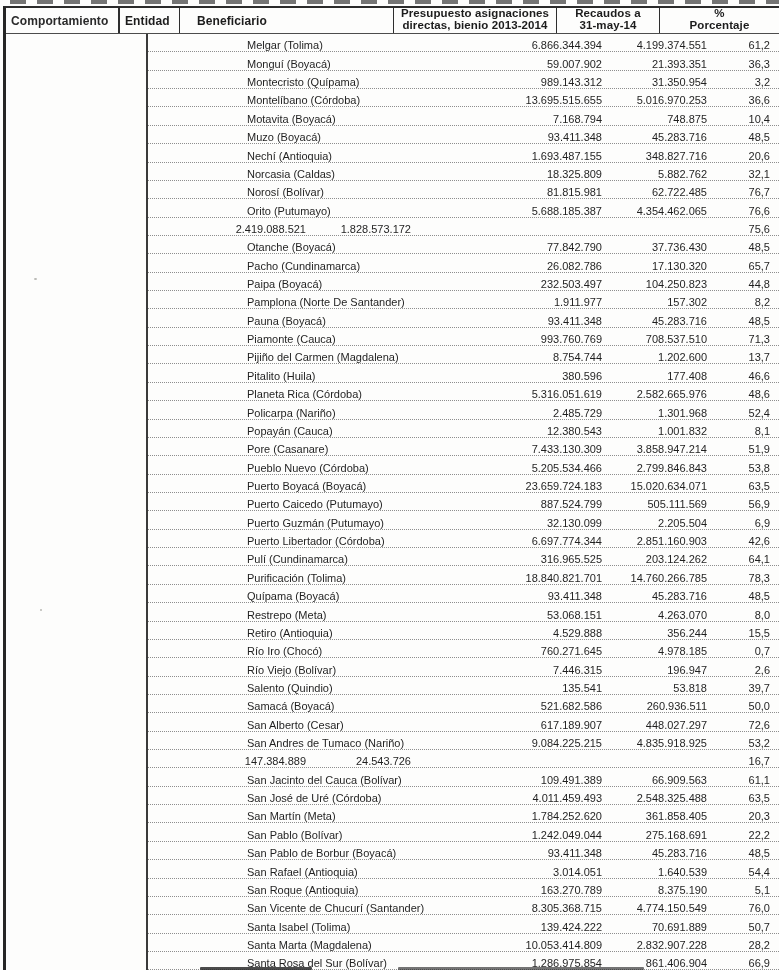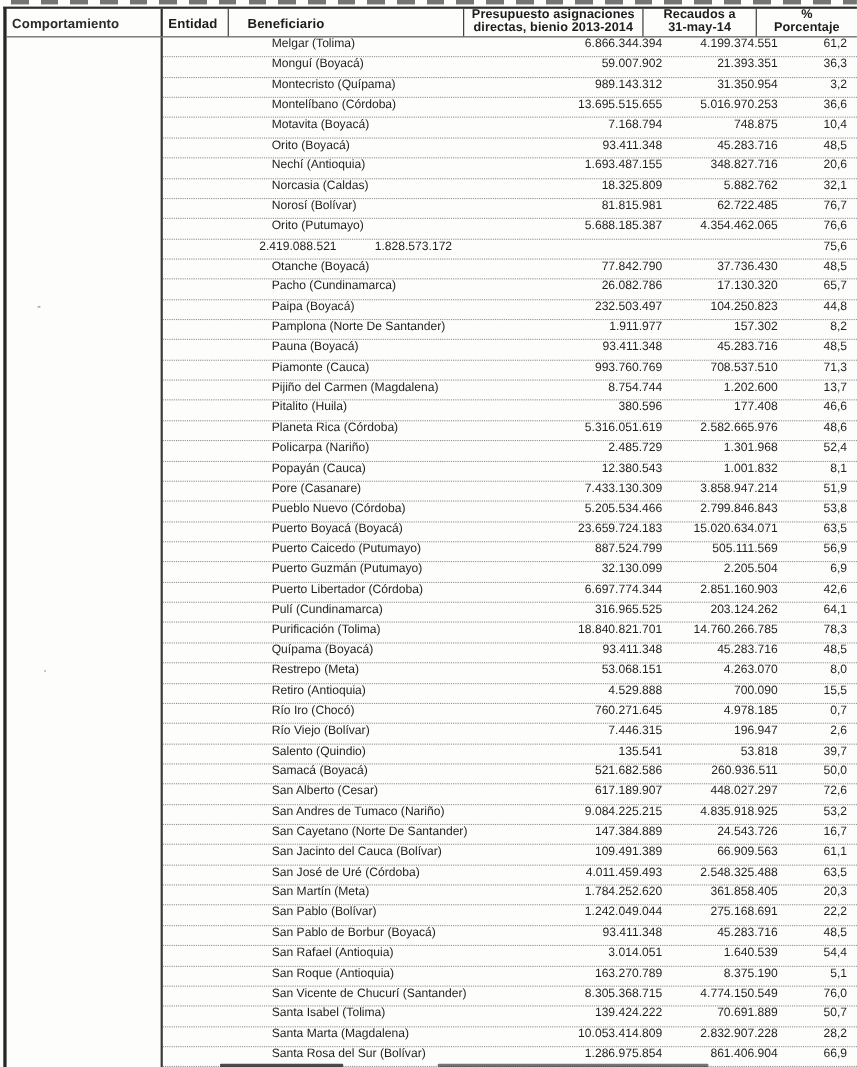--- a/index.html
+++ b/index.html
@@ -17,36 +17,36 @@
   .frame {
     position:absolute; left:3px; top:6px; width:776px; height:964px;
     box-sizing:border-box;
     border-left:3px solid #262626; border-top:2px solid #2b2b2b;
   }
   .header-row { display:flex; height:25px; border-bottom:1px solid #4c4c4c; }
   .hc {
     box-sizing:border-box; font-weight:bold; font-size:12px;
     display:flex; align-items:center; letter-spacing:.1px;
   }
-  .hc.comp { width:142px; border-right:2px solid #2e2e2e; padding-left:5px; color:#2a2a2a; }
+  .hc.comp { width:114px; border-right:2px solid #2e2e2e; padding-left:5px; color:#2a2a2a; }
   .hc.ent  { width:60px;  border-right:1.5px solid #2e2e2e; padding-left:5px; }
   .hc.ben  { width:214px; border-right:1.5px solid #2e2e2e; padding-left:17px; }
   .hc.num  { flex-direction:column; text-align:center;
              font-size:11.5px; line-height:11.5px; }
   .hc.pres { width:163px; border-right:1.5px solid #2e2e2e; }
   .hc.rec  { width:103px; border-right:1.5px solid #2e2e2e; }
   .hc.pct  { flex:1; }
   .body-area { display:flex; height:936px; }
   .comp-col { width:142px; box-sizing:border-box; border-right:2px solid #3a3a3a; position:relative; }
   .speck { position:absolute; background:#b9b9b4; border-radius:50%; }
   .sp1 { width:3px; height:2px; left:28px; top:244px; }
   .sp2 { width:2px; height:2px; left:34px; top:575px; }
   .rows { flex:1; display:flex; flex-direction:column; }
   .row {
-    flex:1 1 0; display:flex; align-items:flex-start;
+    flex:1 1 0; display:flex; align-items:flex-end;
     box-sizing:border-box; border-bottom:1px dotted #8e8e8e;
     font-size:11px; color:#1f1f1f;
   }
   .cell { box-sizing:border-box; white-space:nowrap; }
   .c-ben { width:296px; padding-left:99px; overflow:hidden; }
   .c-pre { width:163px; text-align:right; padding-right:5px; }
   .c-rec { width:103px; text-align:right; padding-right:3px; }
   .c-pct { flex:1; text-align:right; padding-right:9px; }
   .bottom-artifact { position:absolute; height:3px; background:#2b2b2b; border-radius:1px; }
   .ba1 { left:200px; bottom:0; width:112px; opacity:.85; }
@@ -107,21 +107,21 @@
             <div class="cell c-rec">5.016.970.253</div>
             <div class="cell c-pct">36,6</div>
           </div>
           <div class="row">
             <div class="cell c-ben">Motavita (Boyacá)</div>
             <div class="cell c-pre">7.168.794</div>
             <div class="cell c-rec">748.875</div>
             <div class="cell c-pct">10,4</div>
           </div>
           <div class="row">
-            <div class="cell c-ben">Orito (Boyacá)</div>
+            <div class="cell c-ben">Muzo (Boyacá)</div>
             <div class="cell c-pre">93.411.348</div>
             <div class="cell c-rec">45.283.716</div>
             <div class="cell c-pct">48,5</div>
           </div>
           <div class="row">
             <div class="cell c-ben">Nechí (Antioquia)</div>
             <div class="cell c-pre">1.693.487.155</div>
             <div class="cell c-rec">348.827.716</div>
             <div class="cell c-pct">20,6</div>
           </div>
@@ -270,21 +270,21 @@
           </div>
           <div class="row">
             <div class="cell c-ben">Restrepo (Meta)</div>
             <div class="cell c-pre">53.068.151</div>
             <div class="cell c-rec">4.263.070</div>
             <div class="cell c-pct">8,0</div>
           </div>
           <div class="row">
             <div class="cell c-ben">Retiro (Antioquia)</div>
             <div class="cell c-pre">4.529.888</div>
-            <div class="cell c-rec">700.090</div>
+            <div class="cell c-rec">356.244</div>
             <div class="cell c-pct">15,5</div>
           </div>
           <div class="row">
             <div class="cell c-ben">Río Iro (Chocó)</div>
             <div class="cell c-pre">760.271.645</div>
             <div class="cell c-rec">4.978.185</div>
             <div class="cell c-pct">0,7</div>
           </div>
           <div class="row">
             <div class="cell c-ben">Río Viejo (Bolívar)</div>
@@ -310,21 +310,20 @@
             <div class="cell c-rec">448.027.297</div>
             <div class="cell c-pct">72,6</div>
           </div>
           <div class="row">
             <div class="cell c-ben">San Andres de Tumaco (Nariño)</div>
             <div class="cell c-pre">9.084.225.215</div>
             <div class="cell c-rec">4.835.918.925</div>
             <div class="cell c-pct">53,2</div>
           </div>
           <div class="row">
-            <div class="cell c-ben">San Cayetano (Norte De Santander)</div>
             <div class="cell c-pre">147.384.889</div>
             <div class="cell c-rec">24.543.726</div>
             <div class="cell c-pct">16,7</div>
           </div>
           <div class="row">
             <div class="cell c-ben">San Jacinto del Cauca (Bolívar)</div>
             <div class="cell c-pre">109.491.389</div>
             <div class="cell c-rec">66.909.563</div>
             <div class="cell c-pct">61,1</div>
           </div>

